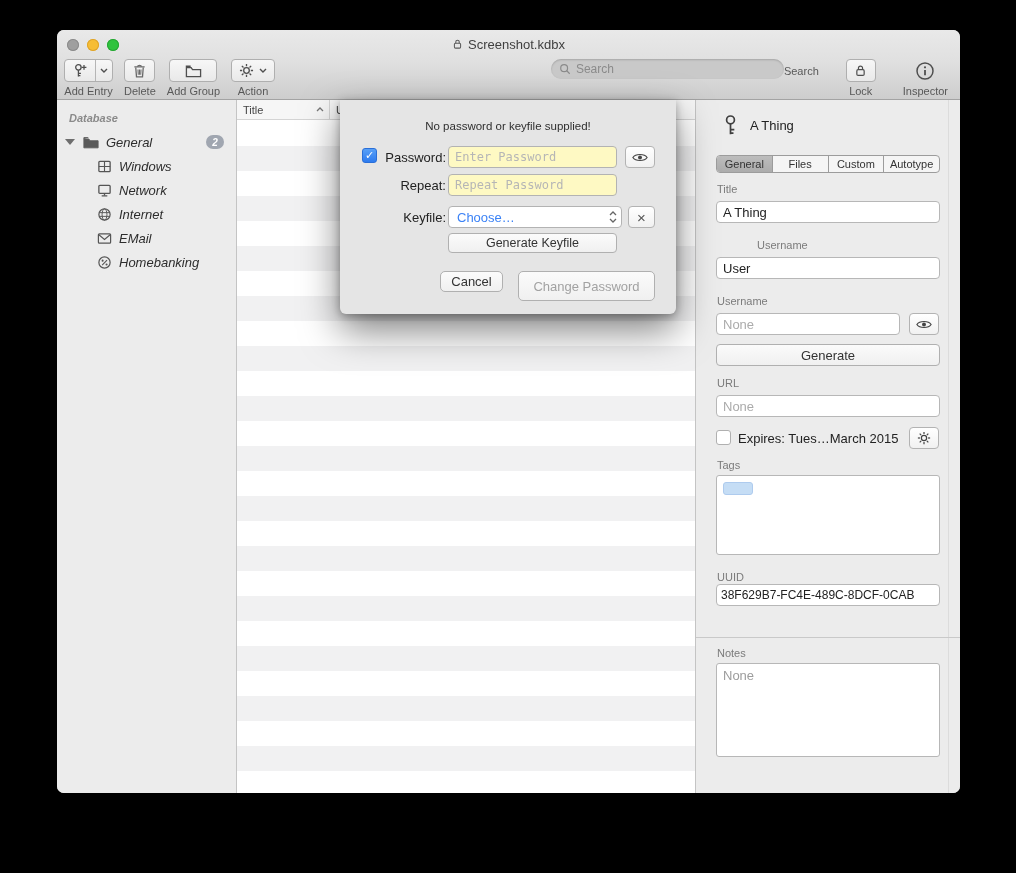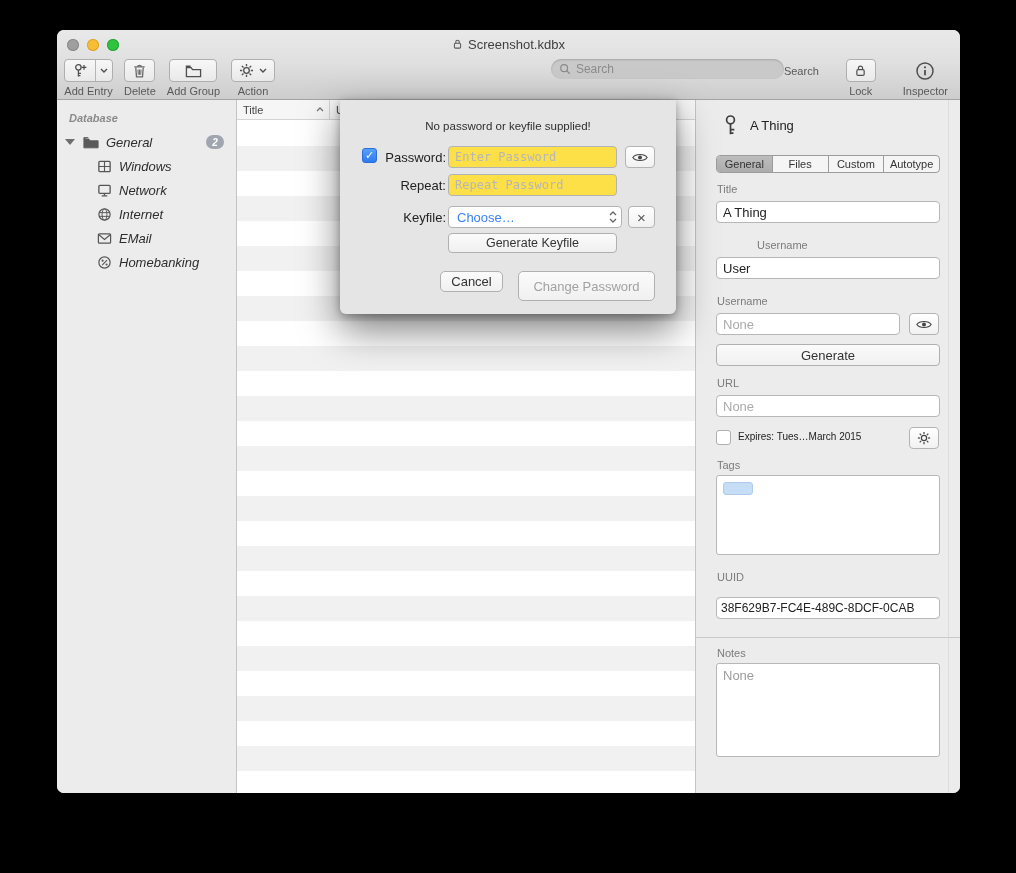--- a/index.html
+++ b/index.html
@@ -150,29 +150,29 @@
 
   .checkbox {
     width:15px; height:15px; border-radius:3px; background:#fff; border:1px solid #b0b0b0;
   }
   .checkbox.checked {
     background:linear-gradient(#58a0f7,#2e7bef); border:1px solid #2a6fd8;
     color:#fff; display:flex; align-items:center; justify-content:center;
   }
   .checkbox.checked::after { content:"✓"; font-size:11px; font-weight:bold; line-height:1; }
   .expires-check { position:absolute; top:330px; left:20px; }
-  .expires-label { position:absolute; top:331px; left:42px; font-size:10px; color:#222; white-space:nowrap; }
+  .expires-label { position:absolute; top:331px; left:42px; font-size:13px; color:#222; white-space:nowrap; }
 
   .tags-box {
     position:absolute; top:375px; left:20px; right:20px; height:80px;
     background:#fff; border:1px solid #b7b7b7; border-radius:3px;
   }
   .tag-chip { position:absolute; top:6px; left:6px; width:30px; height:13px; background:#c5ddf5; border:1px solid #aecbee; border-radius:3px; }
 
-  .uuid-field { top:497px; font-size:12px; padding:8px 4px; white-space:nowrap; overflow:hidden; }
+  .uuid-field { top:484px; font-size:12px; padding:8px 4px; white-space:nowrap; overflow:hidden; }
   .divider { position:absolute; top:537px; left:0; right:0; height:1px; background:#c9c9c9; }
   .notes-box {
     position:absolute; top:563px; left:20px; right:20px; height:94px;
     background:#fff; border:1px solid #b7b7b7; border-radius:3px; padding:4px 6px;
     font-size:13px; color:#9c9c9c;
   }
 
   
   .dialog {
     position:absolute; left:283px; top:70px; width:336px; height:214px;
@@ -181,21 +181,21 @@
     font-size:13px; color:#222;
   }
   .dlg-msg { position:absolute; top:20px; left:0; right:0; text-align:center; font-size:11.5px; color:#2f2f2f; }
   .dlg-check { position:absolute; left:22px; top:48px; }
   .dlg-label { position:absolute; left:20px; width:86px; text-align:right; }
   .lab-pass { top:50px; }
   .lab-rep  { top:78px; }
   .lab-key  { top:110px; }
   .dlg-field {
     position:absolute; left:108px; width:169px; height:22px;
-    background:#fde047; border:1px solid #b3b3b3; border-radius:4px;
+    background:#fef9c3; border:1px solid #b3b3b3; border-radius:4px;
     padding:8px 6px; outline:none;
     font-family:"DejaVu Sans Mono","Liberation Mono",monospace; font-size:12px; color:#333;
   }
   .dlg-field::placeholder { color:#b6b6b6; }
   .f-pass { top:46px; }
   .f-rep  { top:74px; }
   .eye-dlg { position:absolute; left:285px; top:46px; width:30px; height:22px; }
   .dropdown {
     position:absolute; left:108px; top:106px; width:174px; height:22px;
     background:#fff; border:1px solid #b3b3b3; border-radius:4px;

